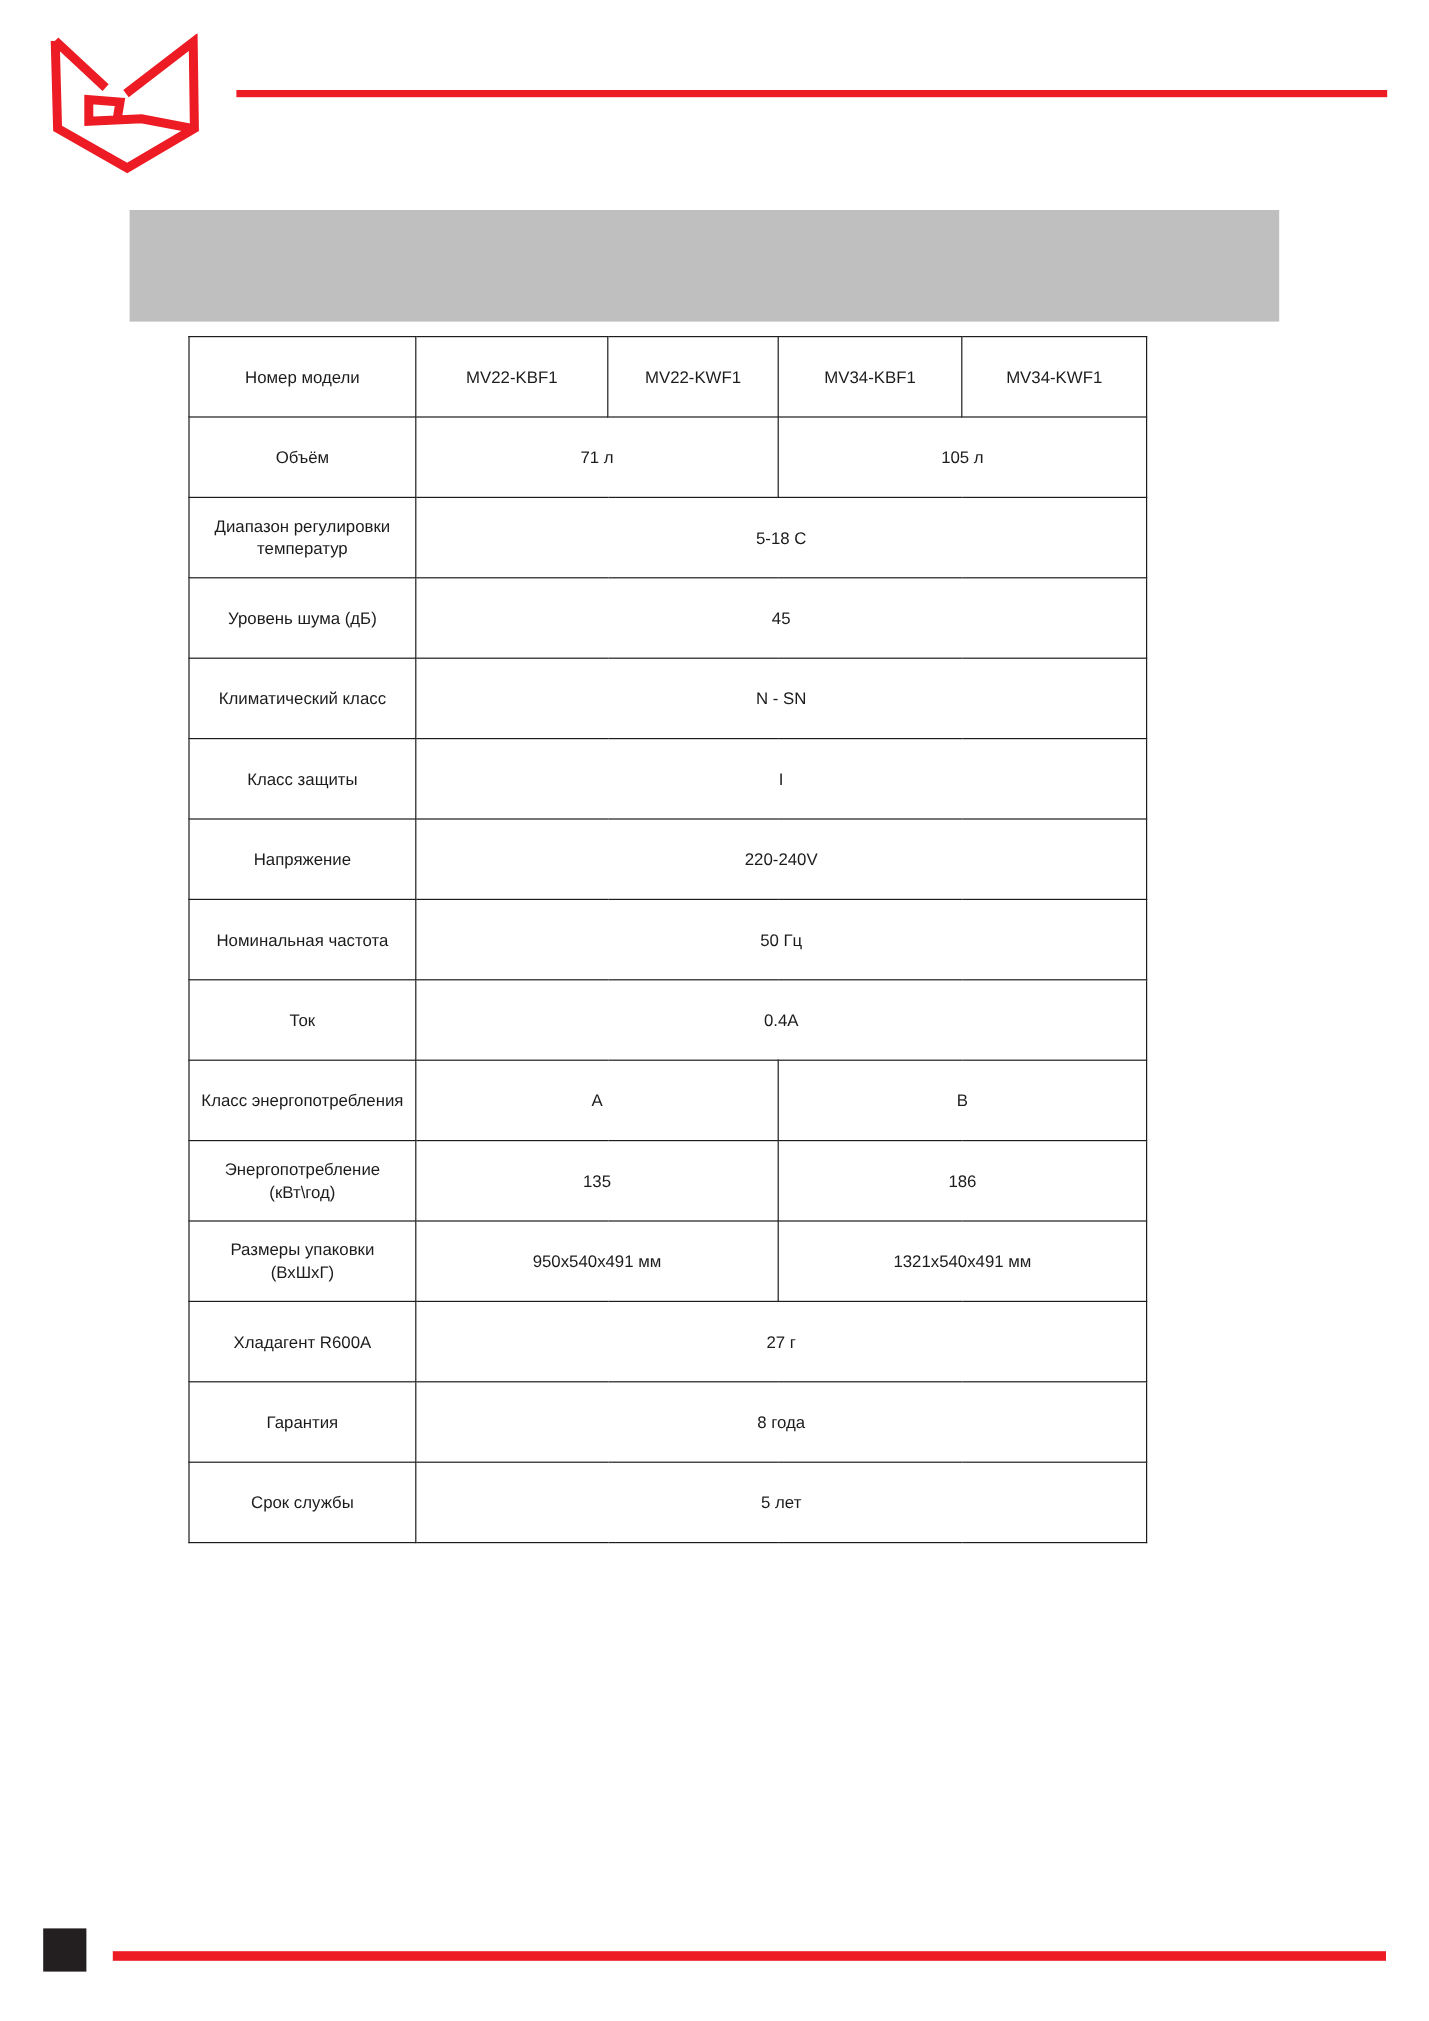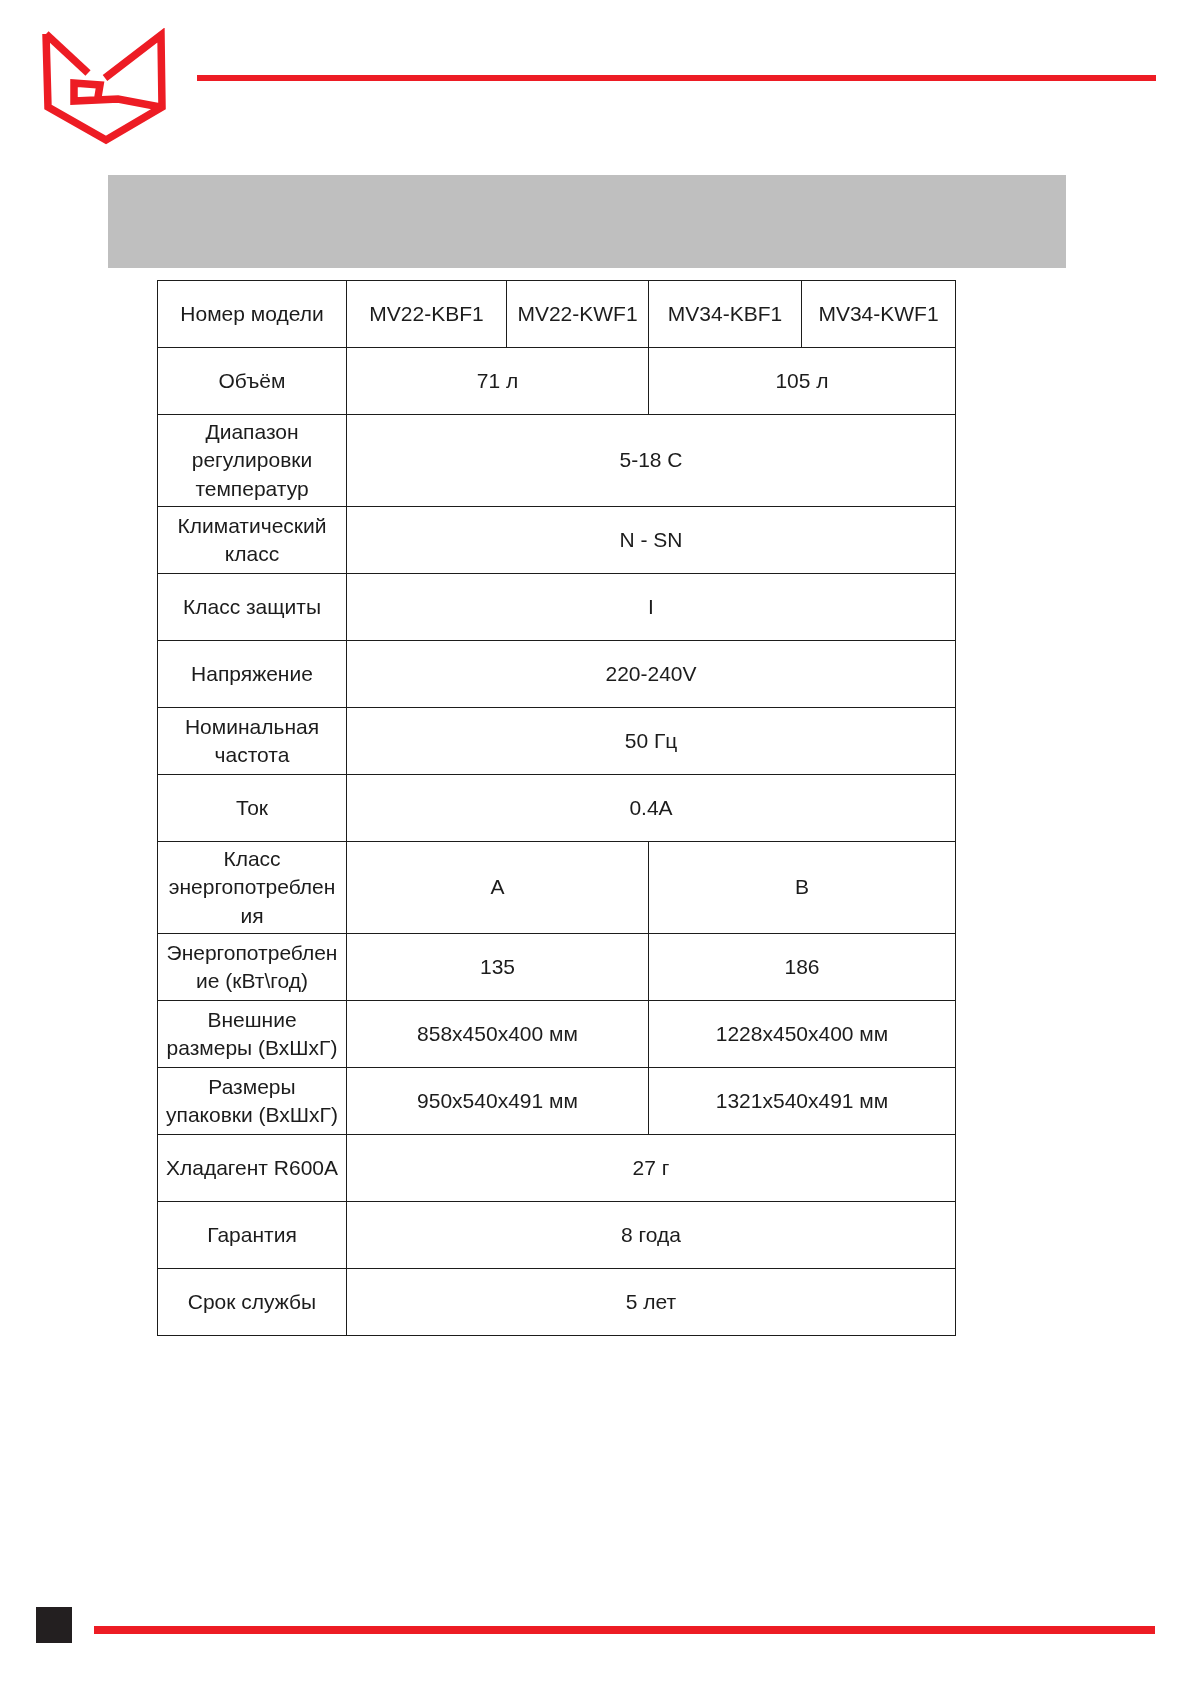--- a/index.html
+++ b/index.html
@@ -10,21 +10,21 @@
   .logo{position:absolute;left:40px;top:28px;width:130px;height:118px;}
   .top-rule{position:absolute;left:197px;top:75px;width:959px;height:6px;background:#ED1C24;}
   .banner{position:absolute;left:108px;top:175px;width:958px;height:93px;background:#BFBFBF;}
   .spec-table{
     position:absolute;left:157px;top:280px;width:798px;
     border-collapse:collapse;table-layout:fixed;
   }
   .spec-table td{
     border:1px solid #1d1d1b;
     text-align:center;vertical-align:middle;
-    font-size:21px;line-height:1.35;
+    font-size:14px;line-height:1.35;
     height:60px;padding:3px 8px;
     color:#1c1c1c;
     word-wrap:break-word;
   }
   .footer-square{position:absolute;left:36px;top:1607px;width:36px;height:36px;background:#231F20;}
   .bottom-rule{position:absolute;left:94px;top:1626px;width:1061px;height:8px;background:#ED1C24;}
 </style>
 </head>
 <body>
 
@@ -59,20 +59,24 @@
       <tr>
         <td>Объём</td>
         <td colspan="2">71 л</td>
         <td colspan="2">105 л</td>
       </tr>
       <tr>
         <td>Диапазон регулировки температур</td>
         <td colspan="4">5-18 C</td>
       </tr>
       <tr>
+        <td>Уровень шума (дБ)</td>
+        <td colspan="4">45</td>
+      </tr>
+      <tr>
         <td>Климатический класс</td>
         <td colspan="4">N - SN</td>
       </tr>
       <tr>
         <td>Класс защиты</td>
         <td colspan="4">I</td>
       </tr>
       <tr>
         <td>Напряжение</td>
         <td colspan="4">220-240V</td>
@@ -89,25 +93,20 @@
         <td>Класс энергопотребления</td>
         <td colspan="2">A</td>
         <td colspan="2">B</td>
       </tr>
       <tr>
         <td>Энергопотребление (кВт\год)</td>
         <td colspan="2">135</td>
         <td colspan="2">186</td>
       </tr>
       <tr>
-        <td>Внешние размеры (ВхШхГ)</td>
-        <td colspan="2">858х450х400 мм</td>
-        <td colspan="2">1228х450х400 мм</td>
-      </tr>
-      <tr>
         <td>Размеры упаковки (ВхШхГ)</td>
         <td colspan="2">950х540х491 мм</td>
         <td colspan="2">1321х540х491 мм</td>
       </tr>
       <tr>
         <td>Хладагент R600A</td>
         <td colspan="4">27 г</td>
       </tr>
       <tr>
         <td>Гарантия</td>

